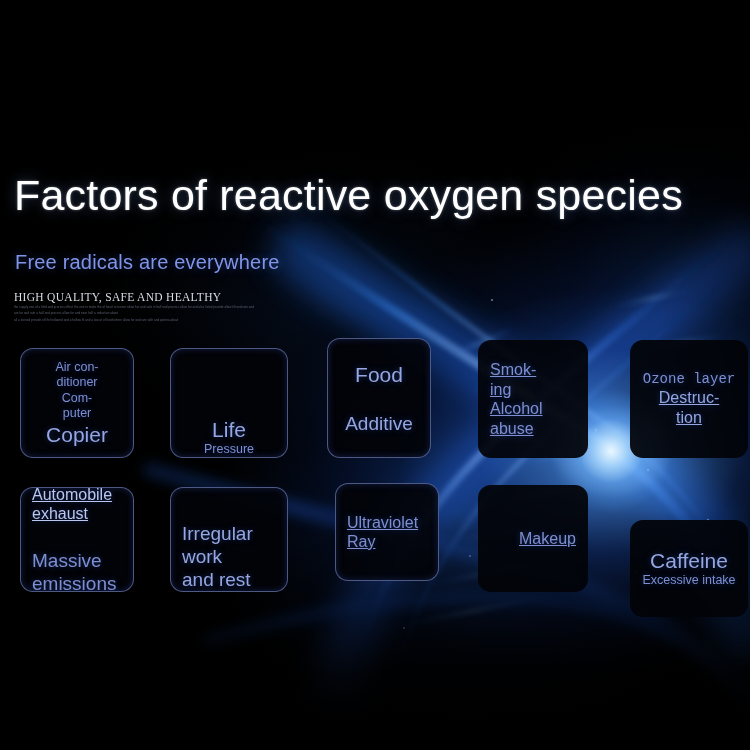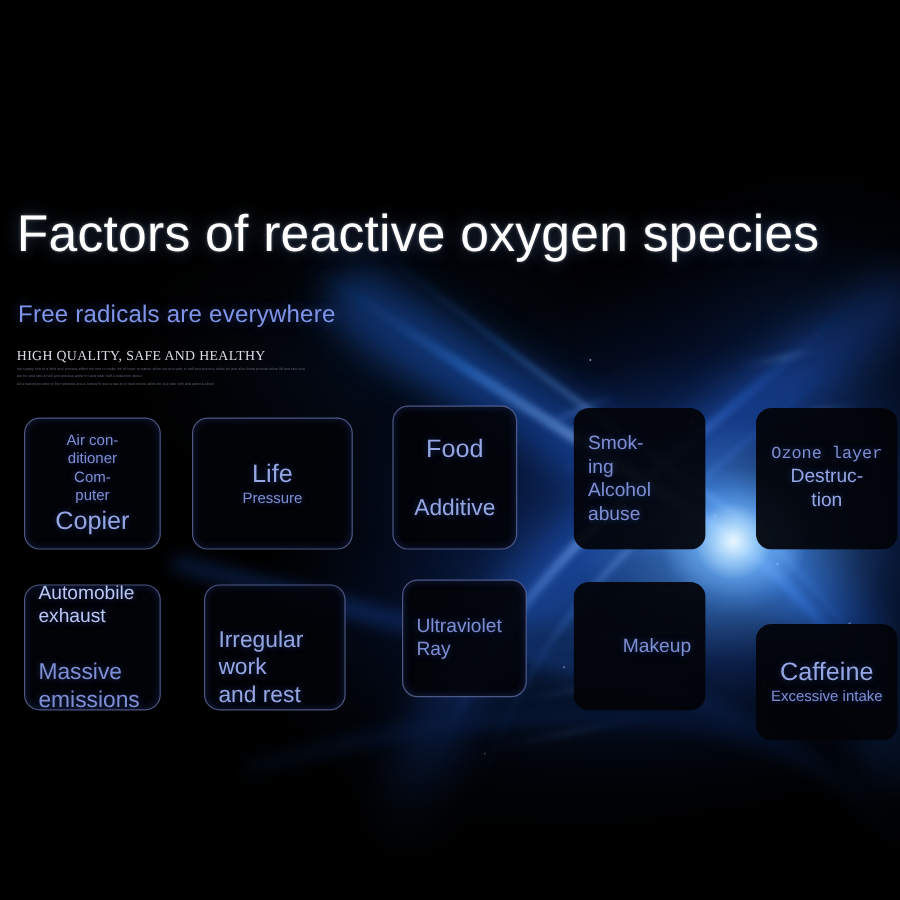--- a/index.html
+++ b/index.html
@@ -116,21 +116,21 @@
   .line{
     color:#95a6e2;
     text-shadow:0 0 6px rgba(60,100,210,.45);
     white-space:pre-line;
   }
   .al-c{text-align:center;}
   .al-l{text-align:left;}
 
   .s-xs{font-size:12.5px;line-height:15.5px;}
   .s-sm{font-size:14px;line-height:17px;font-family:Liberation Mono, monospace;}
-  .s-md{font-size:16px;line-height:19.5px;}
+  .s-md{font-size:16px;line-height:19.5px;text-decoration:underline;}
   .s-lg{font-size:19px;line-height:23px;margin-top:25px;}
   .s-xl{font-size:21px;line-height:25px;}
 
   .dim{color:#7e8ed2;}
   .bright{color:#b9c6f2;}
 </style>
 </head>
 <body>
 
 <div id="poster">
@@ -232,21 +232,21 @@
 </div>
 
 <div id="grid">
     <div class="card bordered" style="left: 20px; top: 348px; width: 114px; height: 110px;">
       <div class="line s-xs dim al-c">Air con-
 ditioner
 Com-
 puter</div>
       <div class="line s-xl  al-c">Copier</div>
     </div>
-    <div class="card bordered" style="left: 160px; top: 348px; width: 134px; height: 110px;">
+    <div class="card bordered" style="left: 170px; top: 348px; width: 118px; height: 110px; justify-content: flex-end;">
       <div class="line s-xl  al-c">Life</div>
       <div class="line s-xs dim al-c">Pressure</div>
     </div>
     <div class="card bordered" style="left: 327px; top: 338px; width: 104px; height: 120px;">
       <div class="line s-xl  al-c">Food</div>
       <div class="line s-lg  al-c">Additive</div>
     </div>
     <div class="card plain" style="left: 478px; top: 340px; width: 110px; height: 118px;">
       <div class="line s-md dim al-l">Smok-
 ing

